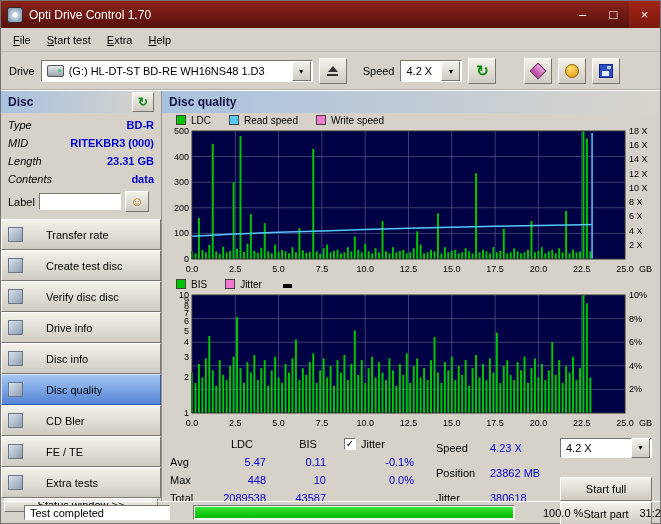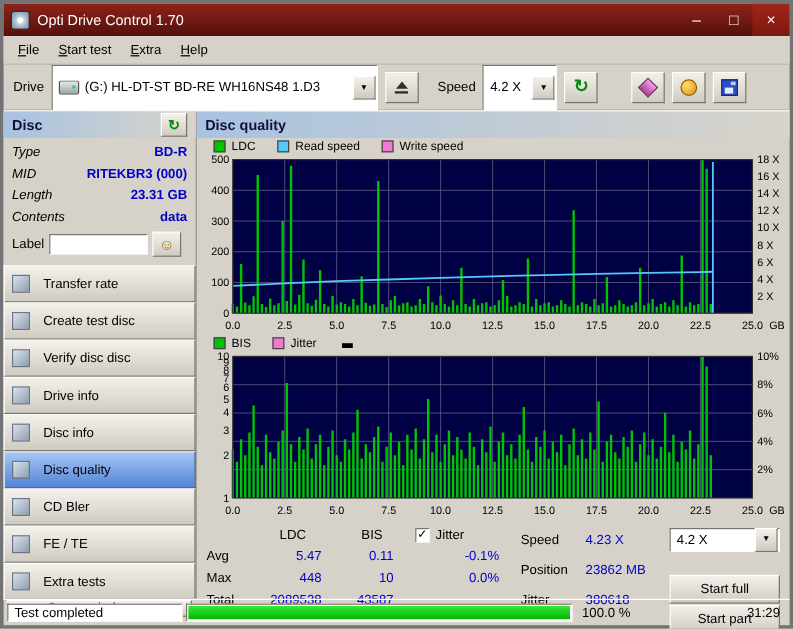--- a/index.html
+++ b/index.html
@@ -1,33 +1,33 @@
 <!DOCTYPE html>
 <html><head>
 <meta charset="utf-8">
 <style>
   html,body{margin:0;padding:0;}
   body{width:661px;height:524px;overflow:hidden;font-family:"Liberation Sans",sans-serif;font-size:11px;background:#d6d2c9;color:#000;}
-  .window{width:661px;height:524px;box-sizing:border-box;border:3px solid #737373;display:flex;flex-direction:column;background:#d6d2c9;}
+  .window{width:661px;height:524px;box-sizing:border-box;border:1px solid #737373;display:flex;flex-direction:column;background:#d6d2c9;}
   
   .titlebar{height:27px;flex:0 0 27px;background:linear-gradient(#8c231a,#55100b);color:#fff;display:flex;align-items:center;padding-left:6px;gap:6px;}
   .app-icon{width:14px;height:14px;border-radius:3px;background:radial-gradient(circle at 50% 50%, #fff 2px, #c7d4e2 3px, #8fa6bd 7px);border:1px solid #2e2e2e;}
   .title-text{font-size:12px;}
   .tb-btns{margin-left:auto;display:flex;height:100%;}
   .tb-btn{width:31px;height:100%;display:flex;align-items:center;justify-content:center;font-size:13px;color:#fff;}
   .tb-btn.close{background:rgba(200,40,20,.35);}
   
   .menubar{height:23px;flex:0 0 23px;display:flex;align-items:center;padding-left:4px;background:#d6d2c9;border-bottom:1px solid #bdb9b0;}
   .menu-item{display:inline-block;padding:3px 8px;cursor:default;}
   .menu-item::first-letter{text-decoration:underline;}
   
   .toolbar{height:38px;flex:0 0 38px;display:flex;align-items:center;padding:0 8px;gap:6px;border-bottom:1px solid #fff;box-shadow:inset 0 -1px 0 #b5b1a8;text-align:right;}
   .raised{border:1px solid;border-color:#fff #7a766d #7a766d #fff;background:linear-gradient(#f3f1ea,#cfcbc2);}
   .sunken{border:1px solid;border-color:#7a766d #fff #fff #7a766d;background:#fff;}
-  .combo{display:flex;align-items:center;height:38px;box-sizing:border-box;}
+  .combo{display:flex;align-items:center;height:22px;box-sizing:border-box;}
   .combo .txt{padding:0 5px;white-space:nowrap;overflow:hidden;display:flex;align-items:center;gap:5px;flex:1;}
   .combo .arrow{width:17px;height:18px;margin:1px;display:flex;align-items:center;justify-content:center;font-size:7px;}
   .drive-combo{width:272px;}
   .speed-combo{width:62px;}
   .drive-ico{width:15px;height:10px;border:1px solid #555;border-radius:2px;background:linear-gradient(#e8e8e8,#9aa4ae);position:relative;flex:0 0 15px;}
   .drive-ico:after{content:"";position:absolute;right:2px;top:3px;width:3px;height:3px;background:#3c6;border-radius:50%;}
   .tool-btn{width:28px;height:26px;display:flex;flex-direction:column;align-items:center;justify-content:center;box-sizing:border-box;}
   .tri-up{width:0;height:0;border-left:5px solid transparent;border-right:5px solid transparent;border-bottom:6px solid #303030;}
   .eject-bar{width:11px;height:2px;background:#303030;margin-top:2px;}
   .refresh-glyph{color:#0a8a0a;font-weight:bold;font-size:15px;line-height:14px;}
@@ -42,21 +42,21 @@
   .sidebar{width:160px;flex:0 0 160px;display:flex;flex-direction:column;border-right:1px solid #9a968d;background:#d6d2c9;}
   .panel-header{height:22px;flex:0 0 22px;background:linear-gradient(90deg,#a8c2e0,#d8d4cb);display:flex;align-items:center;padding:0 7px;font-weight:bold;color:#10103e;font-size:12px;justify-content:space-between;}
   .refresh-btn{margin-left:auto;width:20px;height:18px;display:flex;align-items:center;justify-content:center;}
   .info-area{padding:3px 0 2px 0;}
   .info-row{display:flex;align-items:center;padding:1px 7px;height:16px;}
   .info-label{color:#000;font-style:italic;}
   .info-value{margin-left:auto;color:#0000cc;font-weight:bold;}
   .label-row{display:flex;align-items:center;padding:3px 7px 5px 7px;gap:4px;}
   .label-input{width:82px;height:17px;box-sizing:border-box;font-family:"Liberation Sans",sans-serif;font-size:11px;padding:0 3px;}
   .smiley-btn{width:22px;height:19px;display:flex;align-items:center;justify-content:center;font-size:13px;color:#b07800;}
-  .side-btn{height:29px;flex:0 0 29px;display:flex;align-items:center;gap:11px;padding:0 4px 0 6px;font-size:11px;cursor:default;}
+  .side-btn{height:29px;flex:0 0 29px;display:flex;align-items:center;gap:23px;padding:0 4px 0 6px;font-size:11px;cursor:default;}
   .side-btn.active{background:linear-gradient(#a6c6f4,#5484d6);border-color:#d8e6fc #2c5aa8 #2c5aa8 #d8e6fc;}
   .s-ico{width:15px;height:15px;flex:0 0 15px;border:1px solid #6a7686;background:linear-gradient(135deg,#dbe4ee,#8c9cb0);box-sizing:border-box;}
   .status-btn{margin:auto 3px 4px 3px;height:20px;display:flex;align-items:center;justify-content:center;font-size:11px;}
   
   .main{flex:1;display:flex;flex-direction:column;min-width:0;}
   .legend-row{height:14px;flex:0 0 14px;display:flex;align-items:center;gap:5px;padding-left:14px;font-size:10px;}
   .legend-gap{width:8px;}
   .sw{width:8px;height:8px;border:1px solid #444;display:inline-block;}
   .mark-dash{width:9px;height:4px;background:#000;margin-left:16px;margin-top:4px;}
   .chart-wrap{padding-left:2px;}
@@ -69,21 +69,21 @@
   .stats-grid .val{text-align:right;padding-right:12px;color:#0000cc;}
   .jit-hdr{display:flex;align-items:center;gap:5px;justify-content:flex-start;padding-left:6px;}
   .checkbox{width:12px;height:12px;box-sizing:border-box;display:flex;align-items:center;justify-content:center;font-size:10px;line-height:10px;color:#000;}
   .jit-val{text-align:right;padding-left:14px;color:#0000cc;}
   .controls{margin-left:auto;display:grid;grid-template-columns:50px 66px 92px;grid-auto-rows:25px;align-items:center;column-gap:4px;padding-right:2px;}
   .ctl-val{color:#0000cc;}
   .btn{height:22px;display:flex;align-items:center;justify-content:center;font-size:11px;cursor:default;margin-top:32px;}
   .ctl-combo{height:20px;}
   
   .statusbar{height:19px;flex:0 0 19px;display:flex;align-items:center;gap:3px;padding:1px 3px;border-top:1px solid #fff;}
-  .sb-cell{height:15px;box-sizing:border-box;display:flex;align-items:center;padding:0 5px;font-size:11px;}
+  .sb-cell{height:15px;box-sizing:border-box;display:flex;align-items:center;padding:0 5px;font-size:11px;margin-left:20px;}
   .sb-text{width:146px;flex:0 0 146px;}
   .sb-bar{width:322px;flex:0 0 322px;padding:1px;}
   .sb-fill{height:100%;background:linear-gradient(#39e639,#00b800);}
   .sb-pct{flex:0 0 58px;}
   .sb-spacer{flex:1;}
   .sb-time{flex:0 0 50px;justify-content:flex-end;}
 </style>
 </head>
 <body>
 

